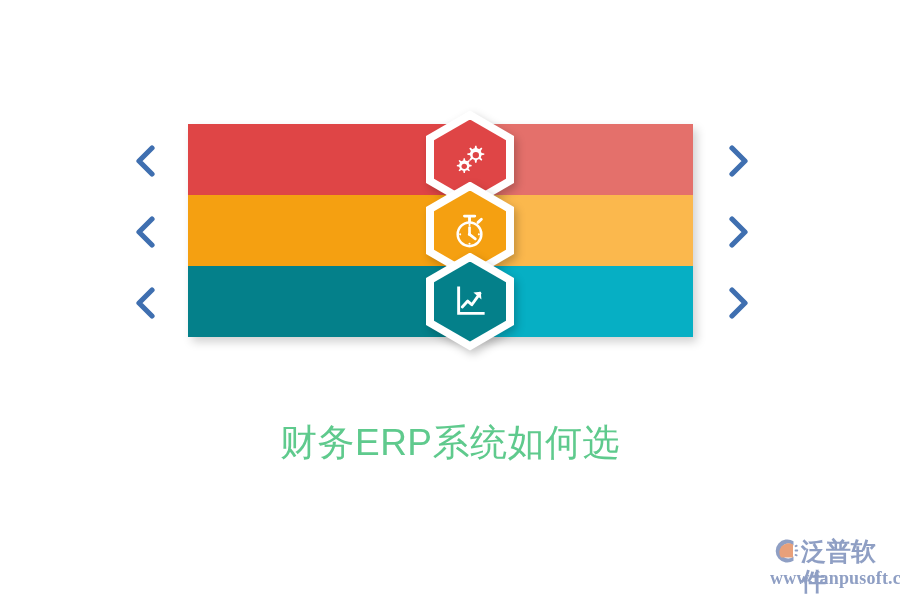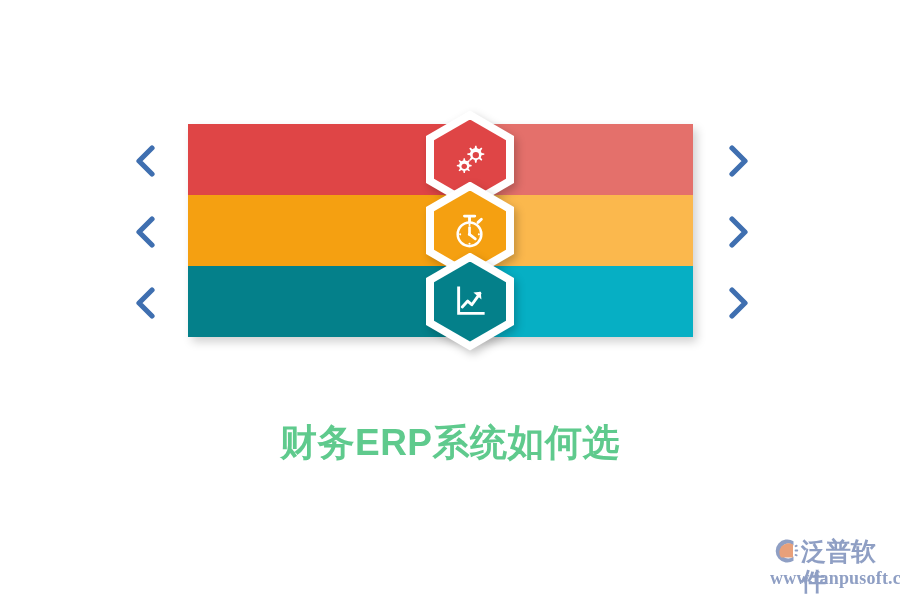--- a/index.html
+++ b/index.html
@@ -91,21 +91,21 @@
     left: 0;
     top: 415px;
     width: 900px;
     text-align: center;
     color: #5fca8d;
   }
   .title-line-1 {
     font-size: 37px;
     line-height: 55px;
     letter-spacing: 0.5px;
-    font-weight: 700;
+    font-weight: 400;
   }
   .title-line-2 {
     font-size: 37px;
     line-height: 60px;
     letter-spacing: 0.5px;
     font-weight: 400;
   }
 
   
   #logo {

